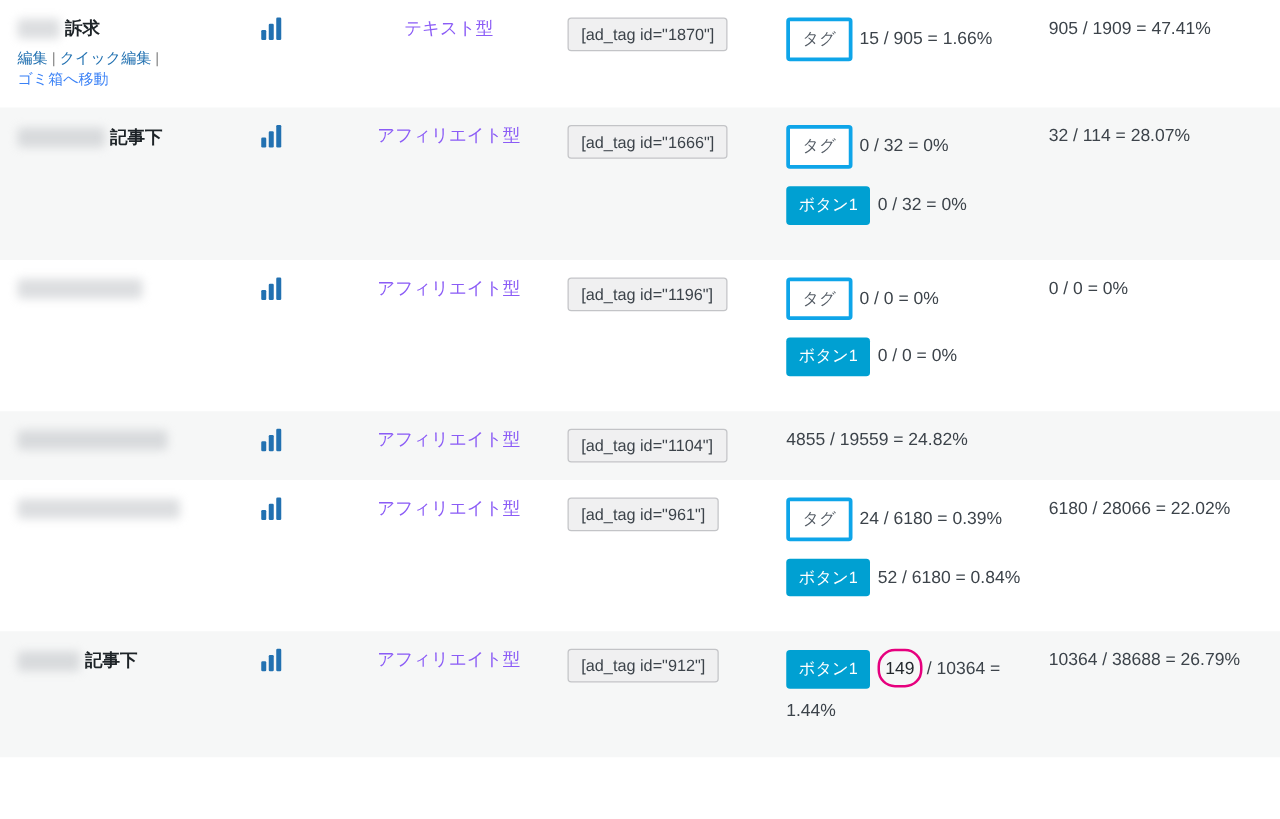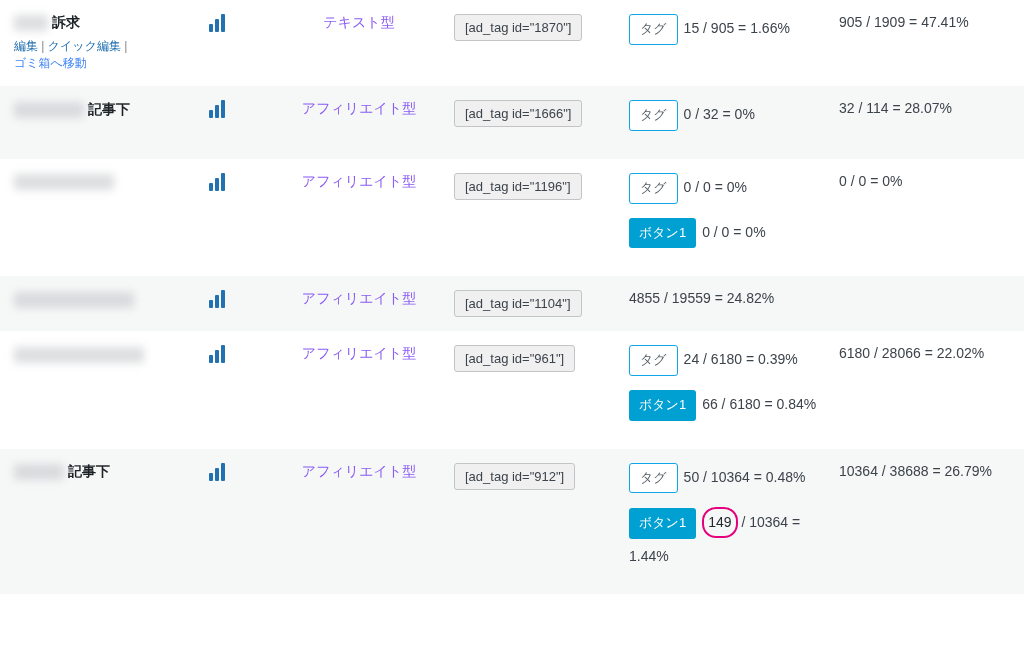--- a/index.html
+++ b/index.html
@@ -61,21 +61,21 @@
     border-radius: 3px;
     padding: 5px 10px;
     font-size: 13px;
     color: #3c434a;
     font-family: inherit;
   }
 
   .btns-cell { line-height: 1.9; }
   .tag-chip {
     display: inline-block;
-    border: 1px solid #0ea5e9;
+    border: 3px solid #0ea5e9;
     background: #fff;
     color: #555d66;
     border-radius: 3px;
     padding: 2px 10px;
     font-size: 13px;
     margin-right: 6px;
     margin-bottom: 4px;
   }
   .btn-chip {
     display: inline-block;
@@ -131,20 +131,21 @@
       <div class="title-cell"><span class="title-blur" style="width: 70px;"></span><span class="title-suffix">記事下</span></div>
       <div><span class="bars-icon">
           <span class="b1"></span>
           <span class="b2"></span>
           <span class="b3"></span>
         </span></div>
       <div class="type-cell">アフィリエイト型</div>
       <div><span class="shortcode">[ad_tag id="1666"]</span></div>
       <div class="btns-cell">
         <div class="metric-line"><span class="tag-chip">タグ</span><span class="metric">0 / 32 = 0%</span></div>
+        <div class="metric-line"><span class="btn-chip">ボタン1</span><span class="metric">0 / 32 = 0%</span></div>
       </div>
       <div class="stats-cell">32 / 114 = 28.07%</div>
     </div>
     <div class="row">
       <div class="title-cell"><span class="title-blur" style="width: 100px;"></span></div>
       <div><span class="bars-icon">
           <span class="b1"></span>
           <span class="b2"></span>
           <span class="b3"></span>
         </span></div>
@@ -171,33 +172,32 @@
       <div class="title-cell"><span class="title-blur" style="width: 130px;"></span></div>
       <div><span class="bars-icon">
           <span class="b1"></span>
           <span class="b2"></span>
           <span class="b3"></span>
         </span></div>
       <div class="type-cell">アフィリエイト型</div>
       <div><span class="shortcode">[ad_tag id="961"]</span></div>
       <div class="btns-cell">
         <div class="metric-line"><span class="tag-chip">タグ</span><span class="metric">24 / 6180 = 0.39%</span></div>
-        <div class="metric-line"><span class="btn-chip">ボタン1</span><span class="metric">66 / 6180 = 0.84%</span></div>
+        <div class="metric-line"><span class="btn-chip">ボタン1</span><span class="metric">52 / 6180 = 0.84%</span></div>
       </div>
       <div class="stats-cell">6180 / 28066 = 22.02%</div>
     </div>
     <div class="row">
       <div class="title-cell"><span class="title-blur" style="width: 50px;"></span><span class="title-suffix">記事下</span></div>
       <div><span class="bars-icon">
           <span class="b1"></span>
           <span class="b2"></span>
           <span class="b3"></span>
         </span></div>
       <div class="type-cell">アフィリエイト型</div>
       <div><span class="shortcode">[ad_tag id="912"]</span></div>
       <div class="btns-cell">
-        <div class="metric-line"><span class="tag-chip">タグ</span><span class="metric">50 / 10364 = 0.48%</span></div>
         <div class="metric-line"><span class="btn-chip">ボタン1</span><span class="highlight-box">149</span><span class="metric"> / 10364 = 1.44%</span></div>
       </div>
       <div class="stats-cell">10364 / 38688 = 26.79%</div>
     </div>
     <div class="annot" style="left: 210px; top: 624px; margin-top: 16px;">100回ごとに貼り換えて計測</div>
   </div>
 
 </body></html>

